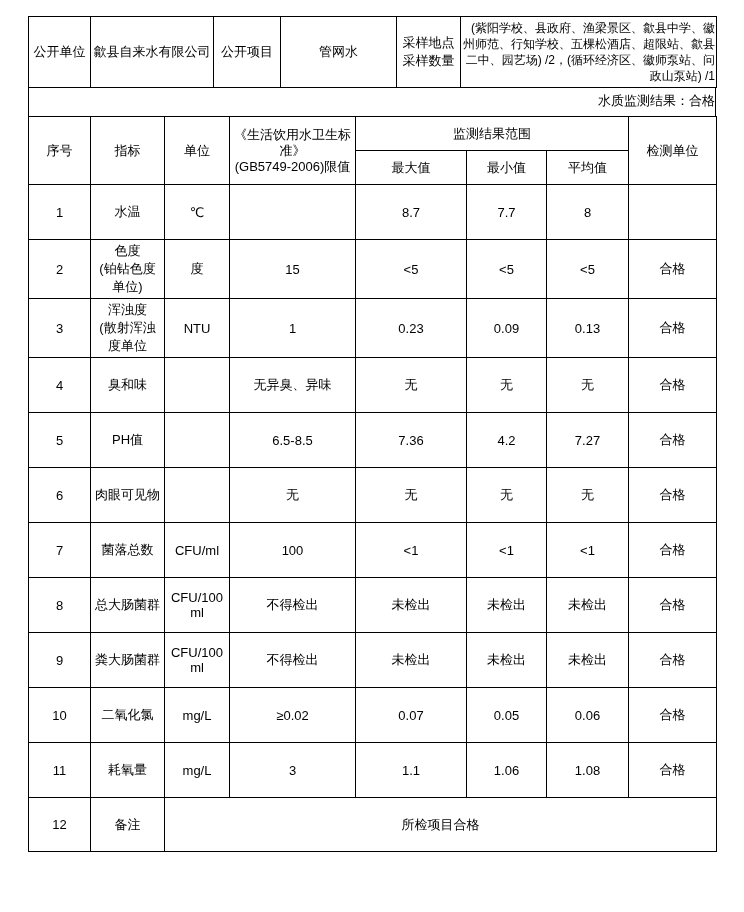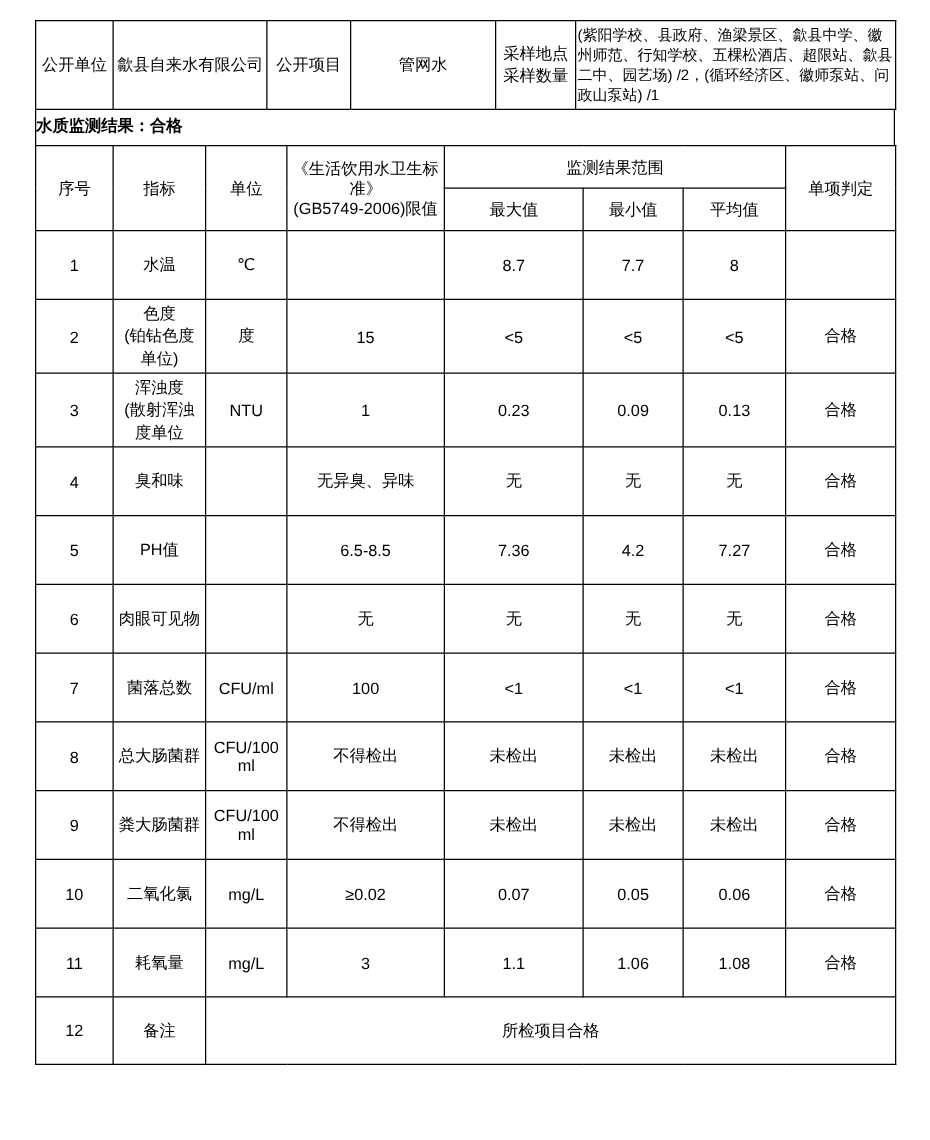--- a/index.html
+++ b/index.html
@@ -31,36 +31,35 @@
     border: 1px solid #000000;
     text-align: center;
     vertical-align: middle;
     font-size: 13px;
     padding: 2px;
     overflow: hidden;
     word-break: break-all;
   }
   .pre { white-space: pre-line; }
   .loc {
-    text-align: left;
+    text-align: right;
     font-size: 12px;
     line-height: 16px;
     padding: 3px 1px;
   }
   .date { font-size: 12px; white-space: nowrap; padding: 2px 0; }
   .banner {
     box-sizing: border-box;
     width: 688px;
     height: 28px;
     line-height: 26px;
     border-left: 1px solid #000000;
     border-right: 1px solid #000000;
-    text-align: left;
+    text-align: right;
     font-size: 13px;
-    font-weight: bold;
   }
   .hdr td { font-size: 13px; }
   .limit-h { font-size: 12.5px; line-height: 16px; margin-left: 10px; }
   tr.data { height: 55px; }
 </style>
 </head>
 <body>
 
 <div class="page">
   <div class="sheet">
@@ -101,21 +100,21 @@
           <col style="width:88px">
       </colgroup>
       <tbody>
         <tr class="hdr" style="height:34px">
           <td rowspan="2">序号</td>
           <td rowspan="2">指标</td>
           <td rowspan="2">单位</td>
           <td rowspan="2" class="pre limit-h">《生活饮用水卫生标准》
 (GB5749-2006)限值</td>
           <td colspan="3">监测结果范围</td>
-          <td rowspan="2">单项判定</td>
+          <td rowspan="2">检测单位</td>
         </tr>
         <tr class="hdr" style="height:34px">
           <td>最大值</td>
           <td>最小值</td>
           <td>平均值</td>
         </tr>
 
         <tr class="data">
           <td>1</td>
           <td class="pre">水温</td>

